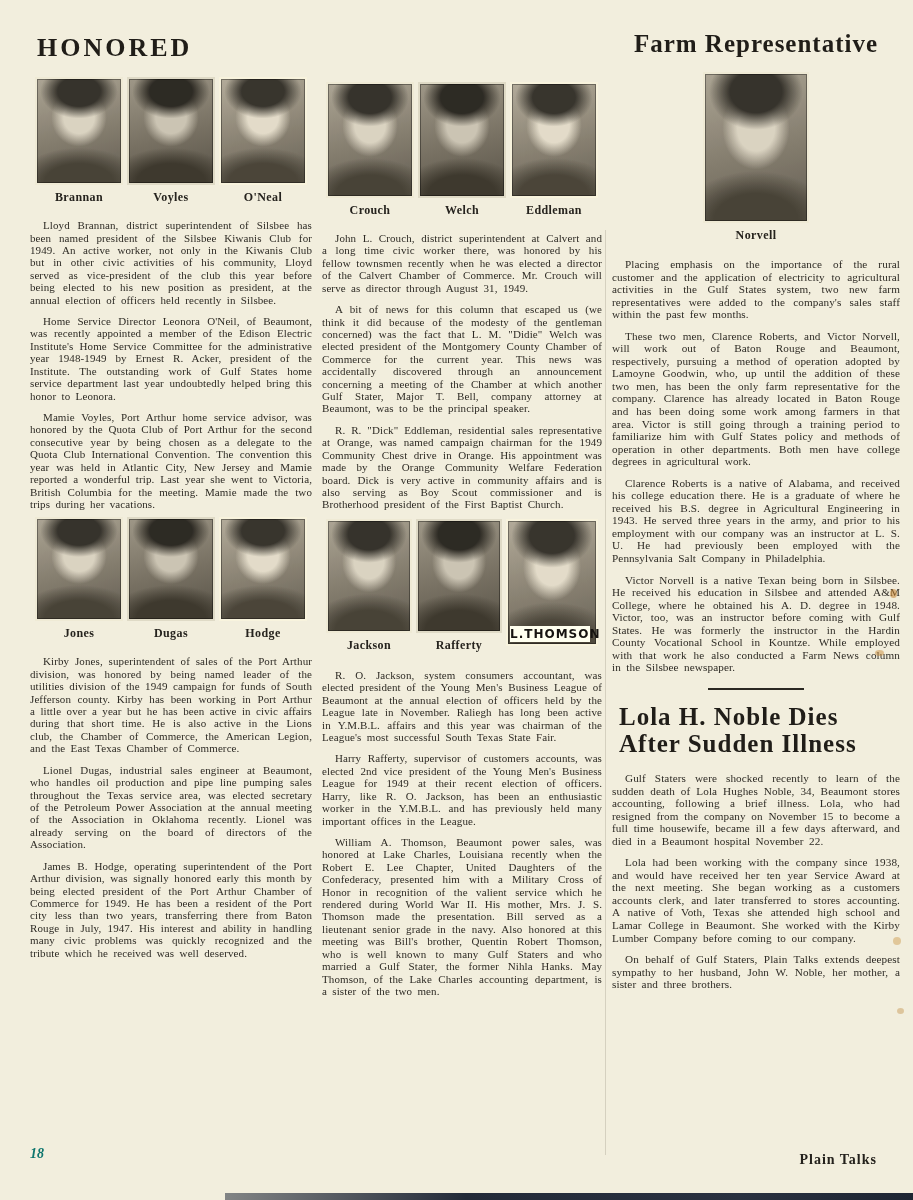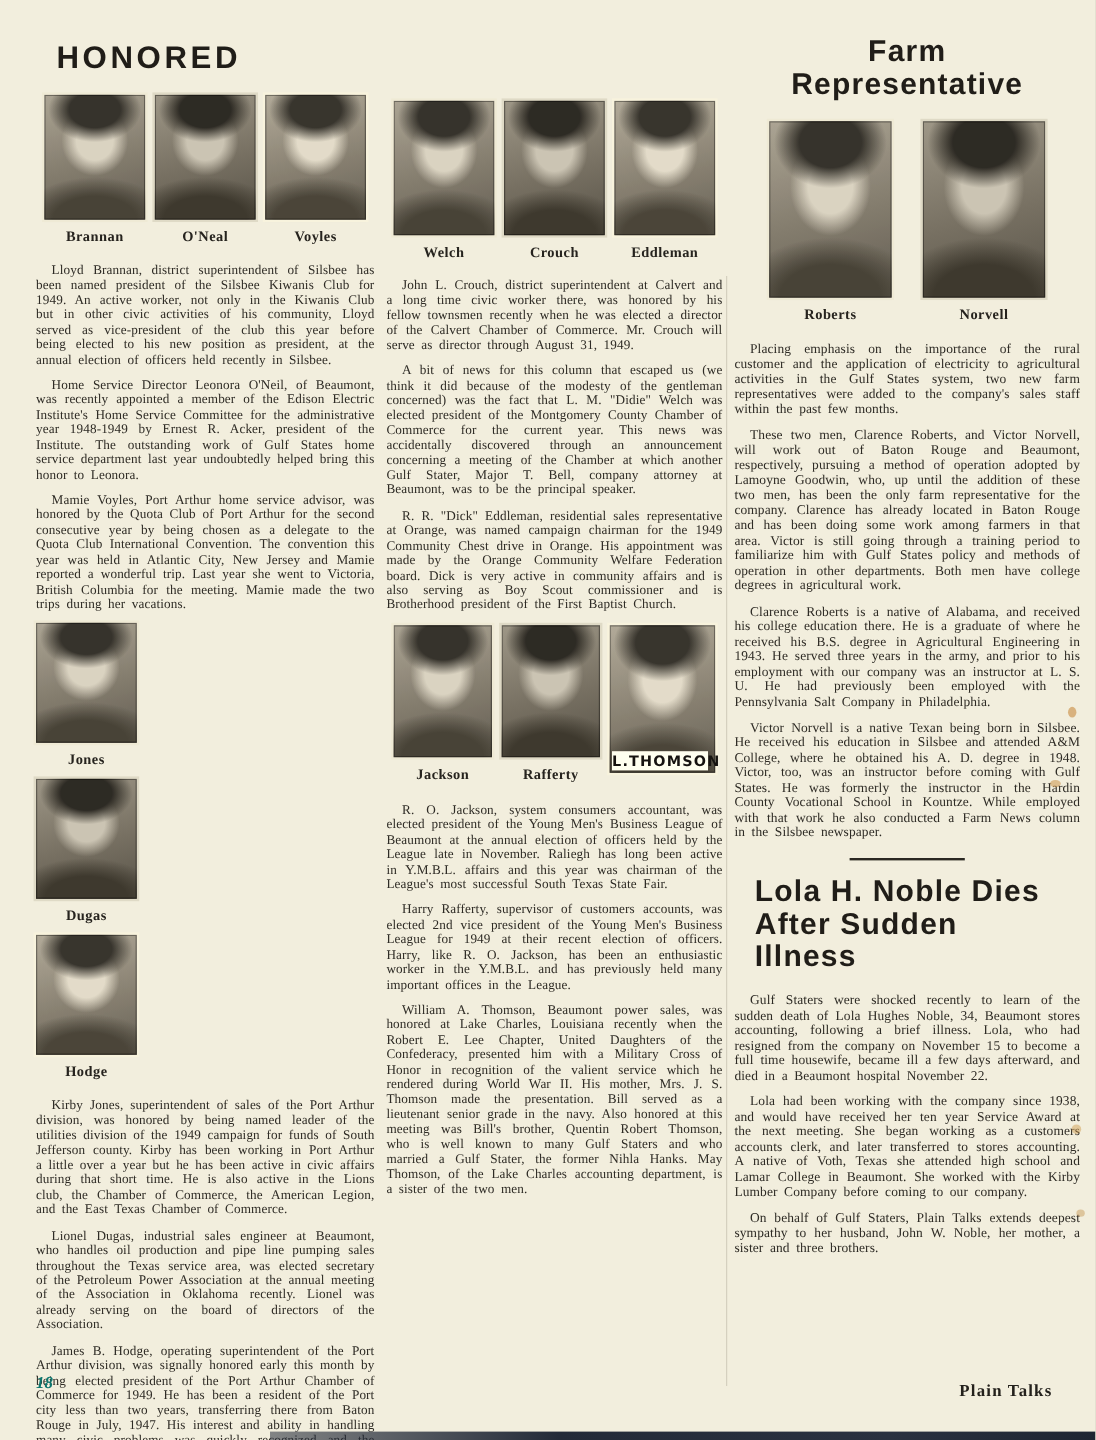--- a/index.html
+++ b/index.html
@@ -10,26 +10,26 @@
     overflow:hidden;
     font-family:"Liberation Serif", serif;
     color:#2e2b25;
   }
   .col{position:absolute;top:0;}
   .col-left{left:30px;width:282px;}
   .col-mid{left:322px;width:280px;}
   .col-right{left:612px;width:288px;}
 
   .headline{
-    font-family:Liberation Sans, sans-serif;
+    font-family:Liberation Serif, serif;
     font-weight:bold;
     color:#201d18;
     letter-spacing:1px;
     line-height:1.08;
-    margin:17px;
+    margin:7px;
   }
   .headline-honored{margin-top:34px;font-size:26px;letter-spacing:3px;}
   .headline-farm{margin-top:30px;font-size:25px;text-align:center;}
   .headline-lola{margin-top:13px;font-size:25px;}
 
   .photo-row{display:flex;justify-content:center;align-items:flex-start;gap:8px;}
   .photo-row figure{margin:0;display:flex;flex-direction:column;align-items:center;}
   .photo{
     position:relative;
     background:
@@ -61,21 +61,21 @@
   }
   .paras p{
     margin:0 0 9px 0;
     font-size:11px;line-height:1.13;
     text-align:justify;text-indent:13px;
     word-spacing:2.5px;letter-spacing:.1px;
   }
   .col-right .paras p{font-size:11.2px;line-height:1.12;}
   .paras-top-left{margin-top:14px;}
   .paras-bot-left{margin-top:14px;}
-  .row2-left{margin-top:8px;flex-direction:column;}
+  .row2-left{margin-top:8px;}
   .row1-mid{margin-top:84px;}
   .paras-top-mid{margin-top:14px;}
   .row2-mid{margin-top:10px;}
   .paras-bot-mid{margin-top:16px;}
   .row-right{margin-top:17px;gap:26px;}
   .paras-top-right{margin-top:15px;}
   .paras-bot-right{margin-top:15px;}
   .row1-left{margin-top:17px;}
   .divider{
     width:96px;margin:14px auto 0 auto;
@@ -111,25 +111,25 @@
   <div class="col col-left">
     <h1 class="headline headline-honored">HONORED</h1>
 
     <div class="photo-row row1-left">
       <figure>
         <div class="photo sm"></div>
         <figcaption class="caption">Brannan</figcaption>
       </figure>
       <figure>
         <div class="photo sm"></div>
+        <figcaption class="caption">Voyles</figcaption>
+      </figure>
+      <figure>
+        <div class="photo sm"></div>
         <figcaption class="caption">O'Neal</figcaption>
-      </figure>
-      <figure>
-        <div class="photo sm"></div>
-        <figcaption class="caption">Voyles</figcaption>
       </figure>
     </div>
 
     <div class="paras paras-top-left">
       <p>Lloyd Brannan, district superintendent of Silsbee has been named president of the Silsbee Kiwanis Club for 1949. An active worker, not only in the Kiwanis Club but in other civic activities of his community, Lloyd served as vice-president of the club this year before being elected to his new position as president, at the annual election of officers held recently in Silsbee.</p>
       <p>Home Service Director Leonora O'Neil, of Beaumont, was recently appointed a member of the Edison Electric Institute's Home Service Committee for the administrative year 1948-1949 by Ernest R. Acker, president of the Institute. The outstanding work of Gulf States home service department last year undoubtedly helped bring this honor to Leonora.</p>
       <p>Mamie Voyles, Port Arthur home service advisor, was honored by the Quota Club of Port Arthur for the second consecutive year by being chosen as a delegate to the Quota Club International Convention. The convention this year was held in Atlantic City, New Jersey and Mamie reported a wonderful trip. Last year she went to Victoria, British Columbia for the meeting. Mamie made the two trips during her vacations.</p>
     </div>
 
     <div class="photo-row row2-left">
@@ -151,25 +151,25 @@
       <p>Kirby Jones, superintendent of sales of the Port Arthur division, was honored by being named leader of the utilities division of the 1949 campaign for funds of South Jefferson county. Kirby has been working in Port Arthur a little over a year but he has been active in civic affairs during that short time. He is also active in the Lions club, the Chamber of Commerce, the American Legion, and the East Texas Chamber of Commerce.</p>
       <p>Lionel Dugas, industrial sales engineer at Beaumont, who handles oil production and pipe line pumping sales throughout the Texas service area, was elected secretary of the Petroleum Power Association at the annual meeting of the Association in Oklahoma recently. Lionel was already serving on the board of directors of the Association.</p>
       <p>James B. Hodge, operating superintendent of the Port Arthur division, was signally honored early this month by being elected president of the Port Arthur Chamber of Commerce for 1949. He has been a resident of the Port city less than two years, transferring there from Baton Rouge in July, 1947. His interest and ability in handling many civic problems was quickly recognized and the tribute which he received was well deserved.</p>
     </div>
   </div>
 
   <div class="col col-mid">
     <div class="photo-row row1-mid">
       <figure>
         <div class="photo md"></div>
+        <figcaption class="caption">Crouch</figcaption>
+      </figure>
+      <figure>
+        <div class="photo md"></div>
         <figcaption class="caption">Welch</figcaption>
-      </figure>
-      <figure>
-        <div class="photo md"></div>
-        <figcaption class="caption">Crouch</figcaption>
       </figure>
       <figure>
         <div class="photo md"></div>
         <figcaption class="caption">Eddleman</figcaption>
       </figure>
     </div>
 
     <div class="paras paras-top-mid">
       <p>John L. Crouch, district superintendent at Calvert and a long time civic worker there, was honored by his fellow townsmen recently when he was elected a director of the Calvert Chamber of Commerce. Mr. Crouch will serve as director through August 31, 1949.</p>
       <p>A bit of news for this column that escaped us (we think it did because of the modesty of the gentleman concerned) was the fact that L. M. "Didie" Welch was elected president of the Montgomery County Chamber of Commerce for the current year. This news was accidentally discovered through an announcement concerning a meeting of the Chamber at which another Gulf Stater, Major T. Bell, company attorney at Beaumont, was to be the principal speaker.</p>
@@ -198,24 +198,20 @@
       <p>William A. Thomson, Beaumont power sales, was honored at Lake Charles, Louisiana recently when the Robert E. Lee Chapter, United Daughters of the Confederacy, presented him with a Military Cross of Honor in recognition of the valient service which he rendered during World War II. His mother, Mrs. J. S. Thomson made the presentation. Bill served as a lieutenant senior grade in the navy. Also honored at this meeting was Bill's brother, Quentin Robert Thomson, who is well known to many Gulf Staters and who married a Gulf Stater, the former Nihla Hanks. May Thomson, of the Lake Charles accounting department, is a sister of the two men.</p>
     </div>
   </div>
 
   <div class="col col-right">
     <h1 class="headline headline-farm">
       <span>Farm Representative</span><br>
     </h1>
 
     <div class="photo-row row-right">
-      <figure>
-        <div class="photo lg"></div>
-        <figcaption class="caption">Roberts</figcaption>
-      </figure>
       <figure>
         <div class="photo lg"></div>
         <figcaption class="caption">Norvell</figcaption>
       </figure>
     </div>
 
     <div class="paras paras-top-right">
       <p>Placing emphasis on the importance of the rural customer and the application of electricity to agricultural activities in the Gulf States system, two new farm representatives were added to the company's sales staff within the past few months.</p>
       <p>These two men, Clarence Roberts, and Victor Norvell, will work out of Baton Rouge and Beaumont, respectively, pursuing a method of operation adopted by Lamoyne Goodwin, who, up until the addition of these two men, has been the only farm representative for the company. Clarence has already located in Baton Rouge and has been doing some work among farmers in that area. Victor is still going through a training period to familiarize him with Gulf States policy and methods of operation in other departments. Both men have college degrees in agricultural work.</p>
       <p>Clarence Roberts is a native of Alabama, and received his college education there. He is a graduate of where he received his B.S. degree in Agricultural Engineering in 1943. He served three years in the army, and prior to his employment with our company was an instructor at L. S. U. He had previously been employed with the Pennsylvania Salt Company in Philadelphia.</p>

